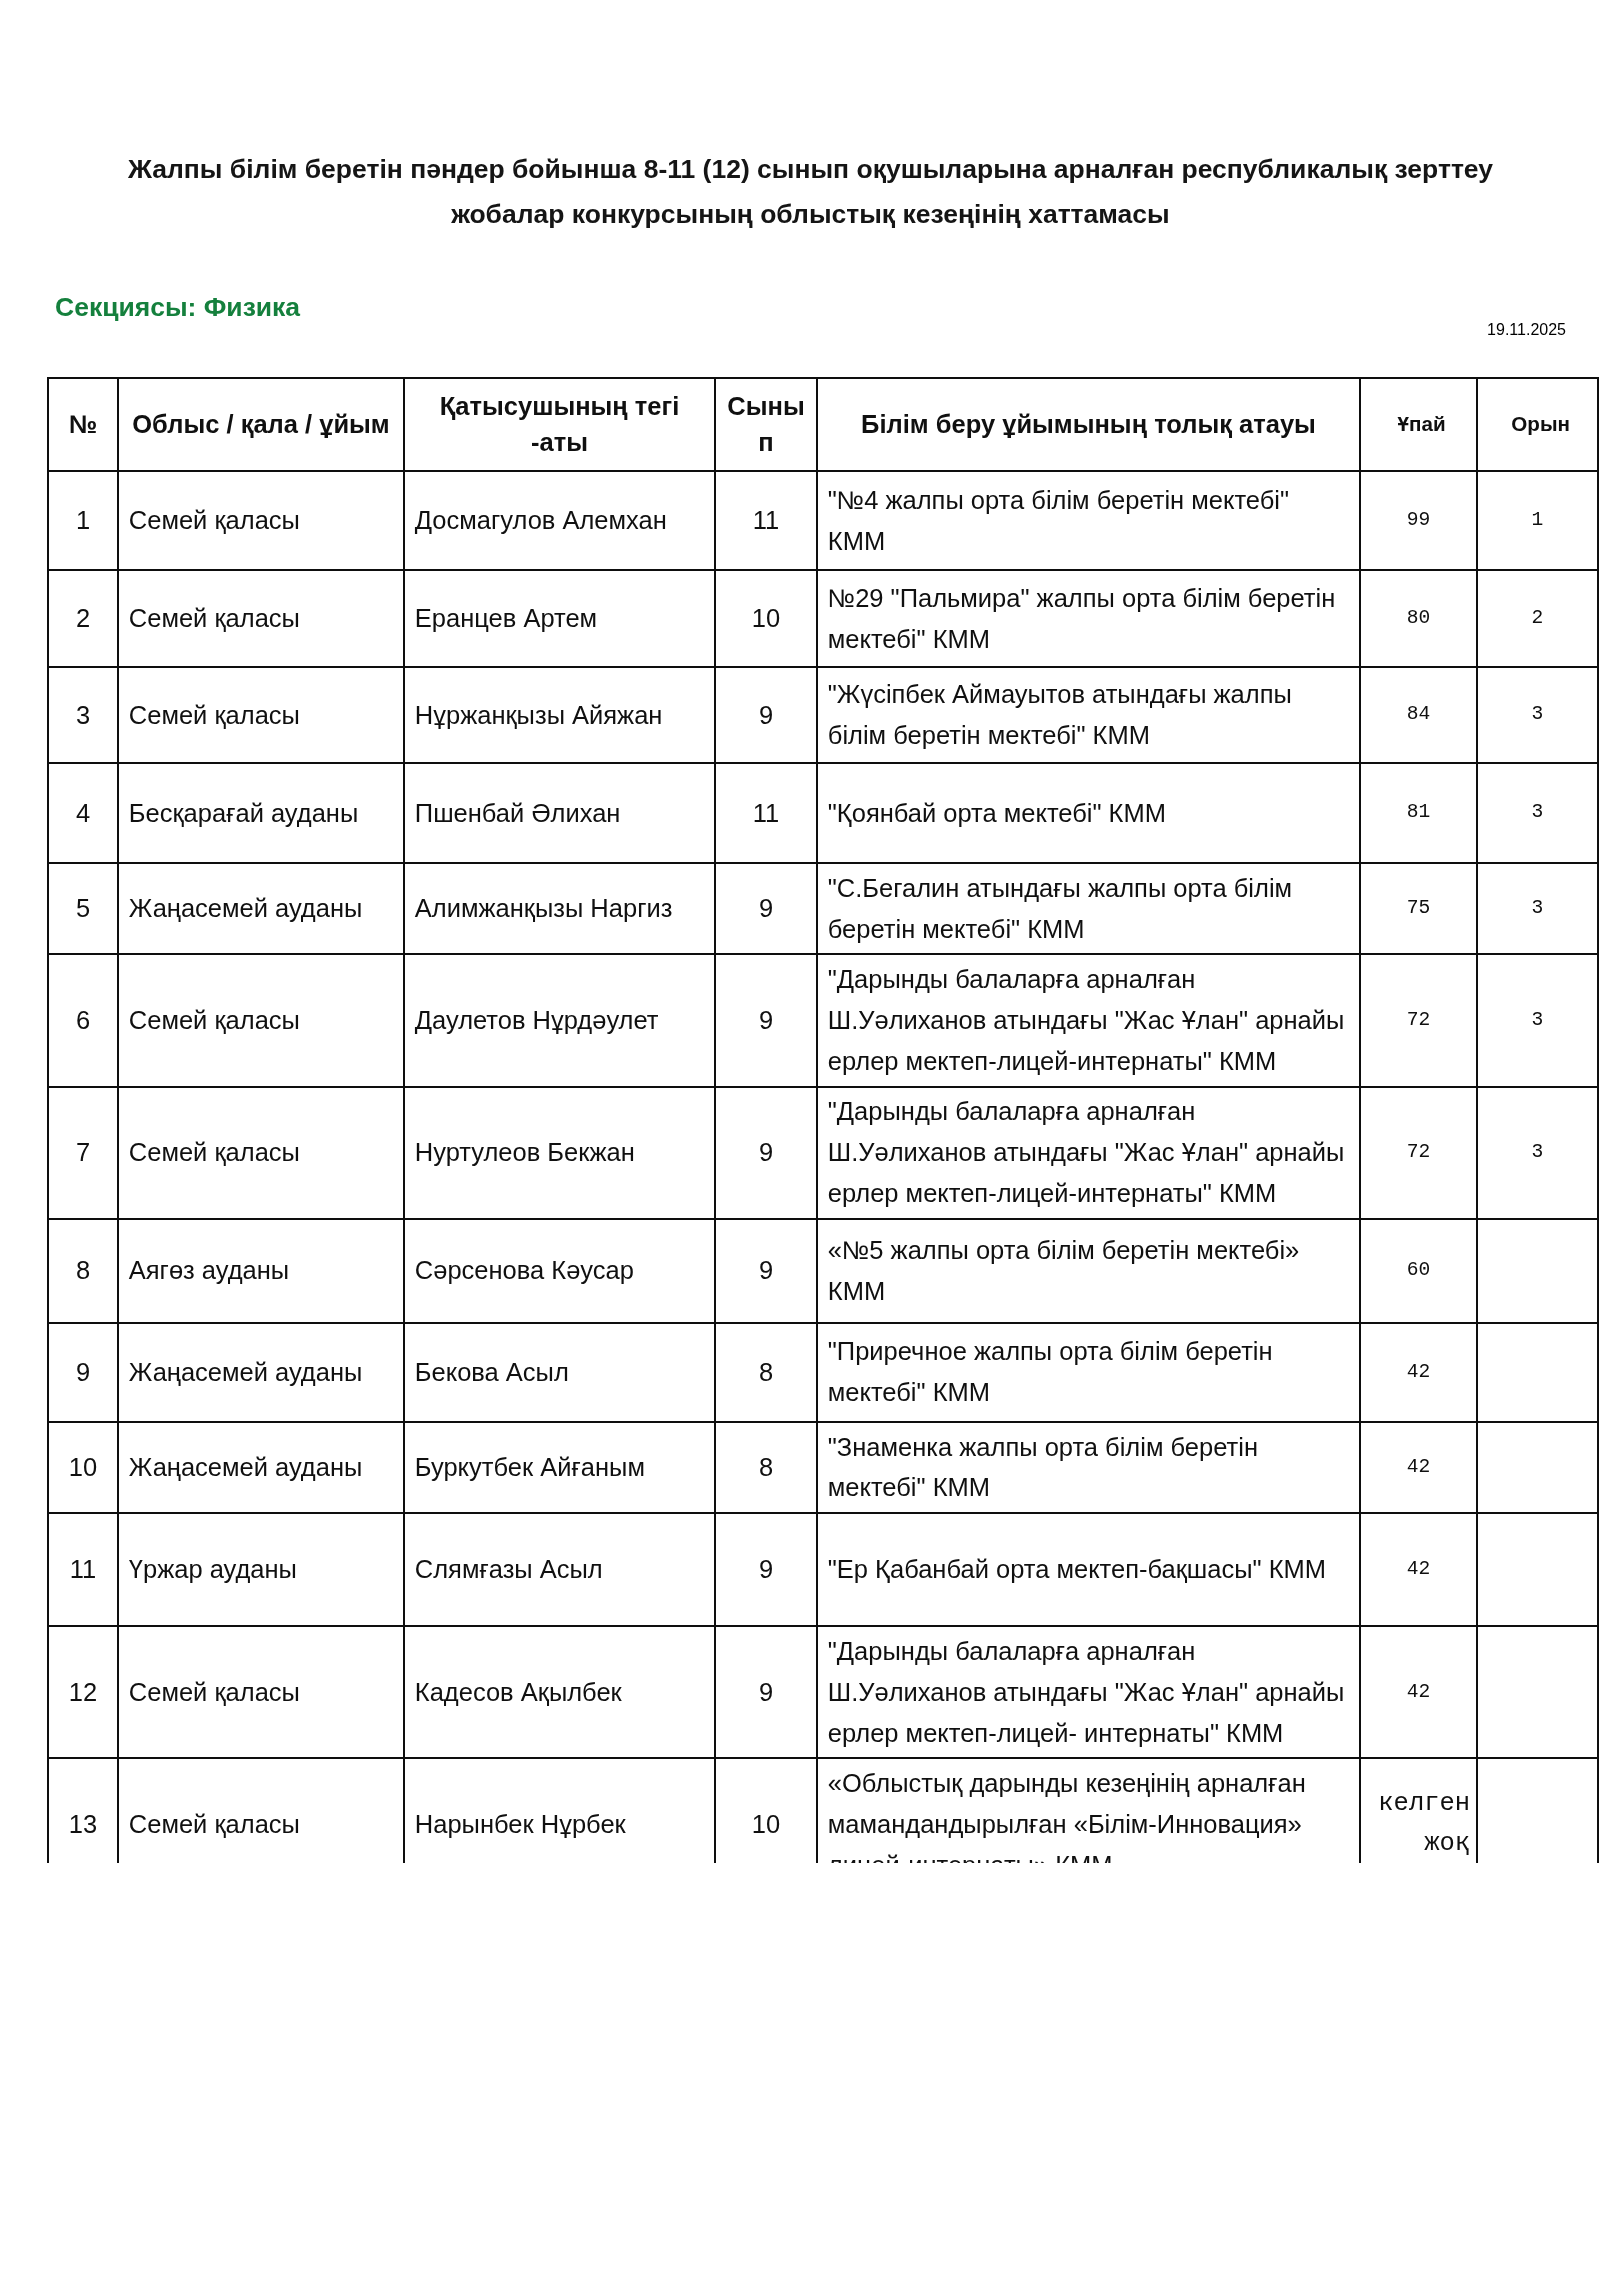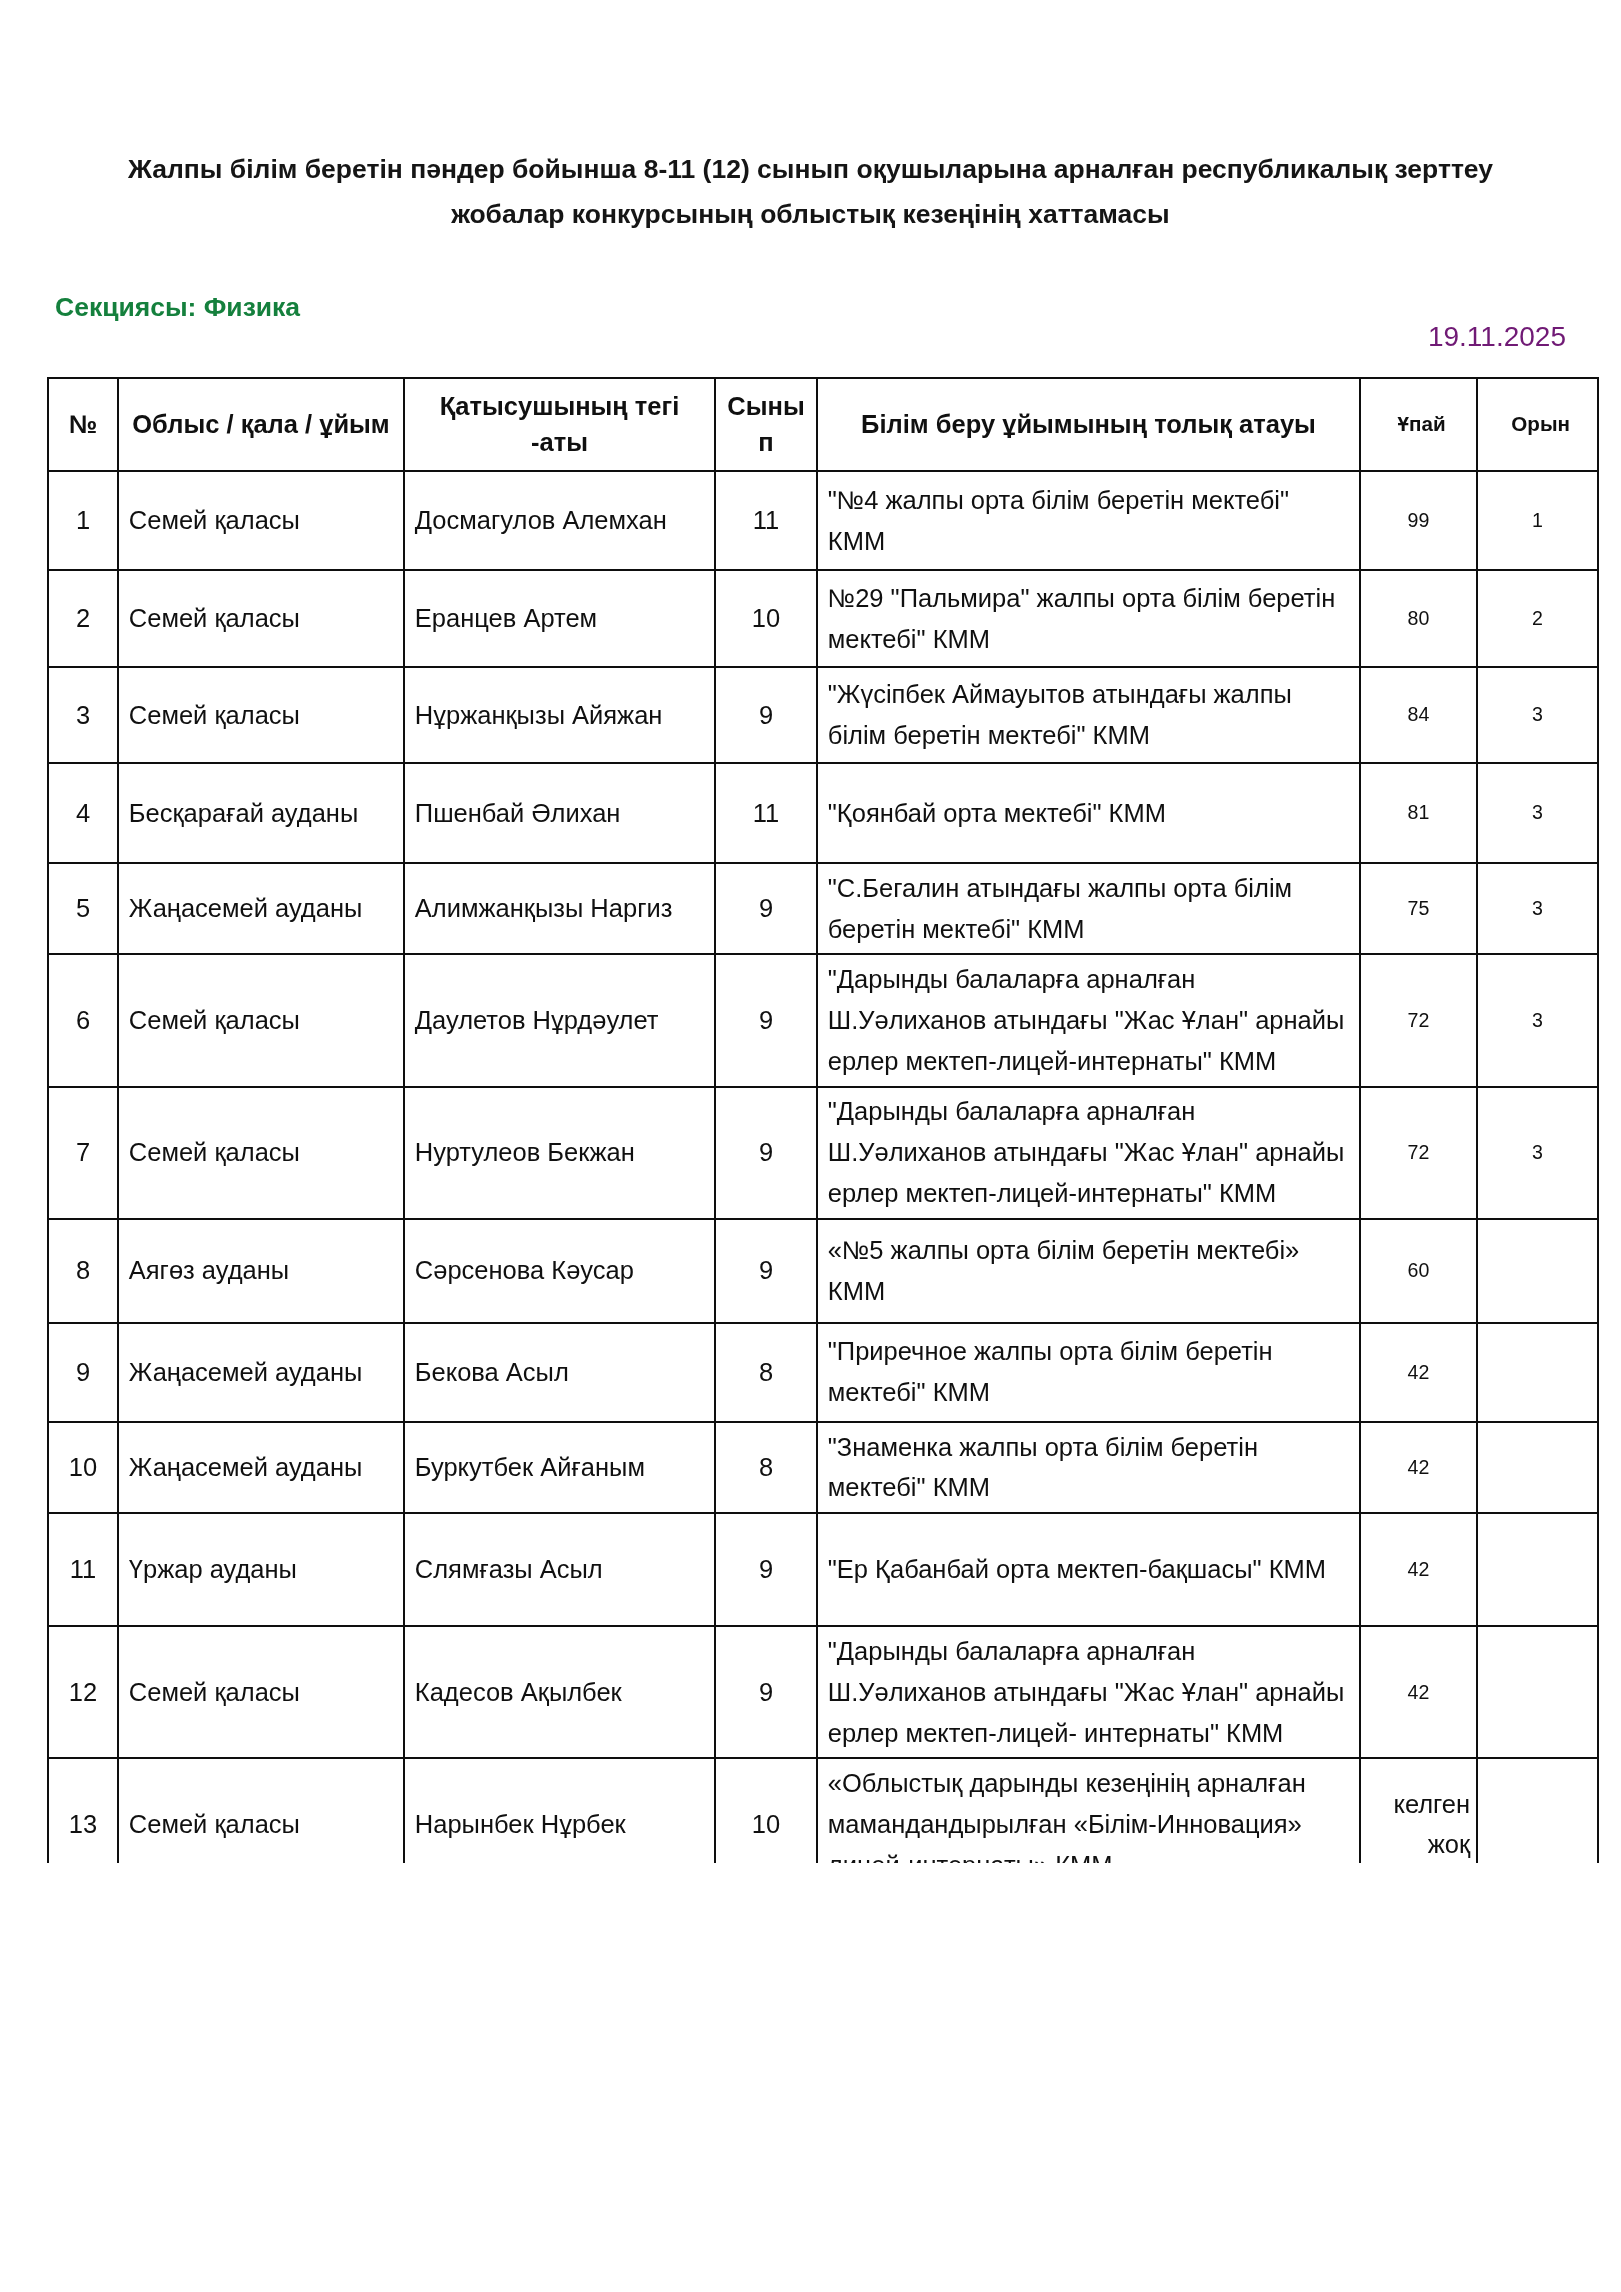--- a/index.html
+++ b/index.html
@@ -32,22 +32,22 @@
     top: 292px;
     left: 55px;
     font-weight: bold;
     font-size: 26.5px;
     color: #15803d;
   }
   .doc-date {
     position: absolute;
     top: 321px;
     right: 55px;
-    font-size: 28px;
-    color: #701a75;
+    font-size: 16px;
+    color: #000000;
   }
   table.results {
     position: absolute;
     top: 377px;
     left: 47px;
     width: 1549px;
     border-collapse: collapse;
     table-layout: fixed;
     background: #ffffff;
   }
@@ -72,20 +72,21 @@
   .results td {
     font-size: 25.5px;
     line-height: 1.6;
     text-align: left;
     color: #101010;
   }
   .results td.col-num, .results td.col-grade { text-align: center; }
   .results td.col-score, .results td.col-place {
     text-align: center;
     font-size: 19.6px;
+    font-family: Liberation Mono, monospace;
   }
   .results td.col-score.text-value {
     text-align: right;
     font-size: 25.5px;
     padding: 3.9px 5.9px;
   }
   
   .results tbody tr:nth-child(1)  { height: 99px; }
   .results tbody tr:nth-child(2)  { height: 97px;  }
   .results tbody tr:nth-child(3)  { height: 96px;  }

